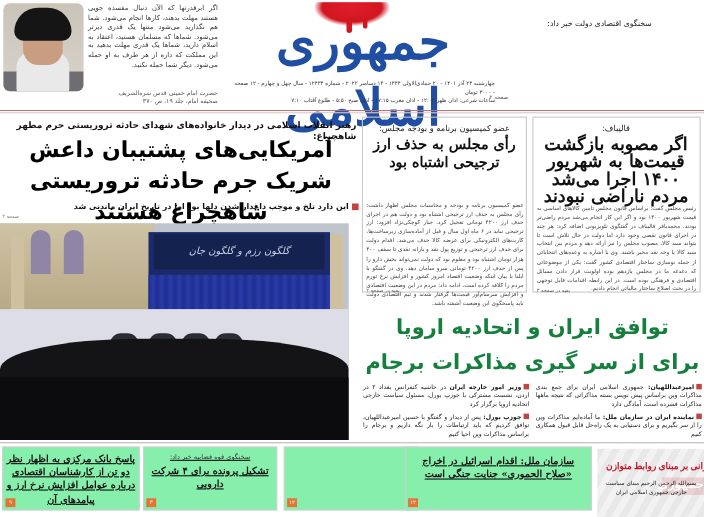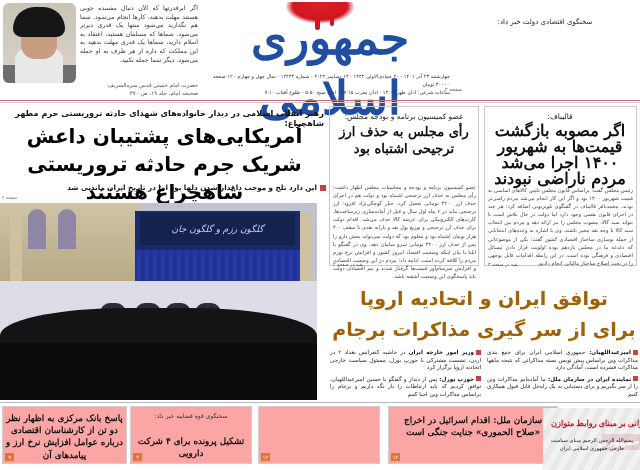--- a/index.html
+++ b/index.html
@@ -60,30 +60,30 @@
   .mid-cont { left: 333px; top: 262px; font-size: 4.6px; color:#555; }
 
   
   .right-box { left: 484px; top: 106px; width: 153px; height: 160px; border: 1px solid #c9c9c9; }
   .right-kicker { left: 485px; top: 112px; width: 150px; text-align:center; font-size: 7.5px; color:#222; }
   .right-head { left: 485px; top: 123px; width: 150px; text-align:center; font-family:"DejaVu Serif",serif; font-weight:bold; font-size: 16px; line-height: 16px; color:#111; }
   .right-body { left: 488px; top: 186px; width: 145px; font-size: 5.2px; line-height: 8.1px; text-align: justify; color:#444; }
   .right-cont { left: 488px; top: 262px; font-size: 4.6px; color:#555; }
 
   
-  .second-head { left: 330px; top: 283px; width: 308px; text-align:center; font-family:"DejaVu Sans",sans-serif; font-weight:bold; font-size: 19px; line-height: 31px; color:#a16207; }
+  .second-head { left: 330px; top: 283px; width: 308px; text-align:center; font-family:"DejaVu Sans",sans-serif; font-weight:bold; font-size: 19px; line-height: 31px; color:#15803d; }
   .bullets { left: 330px; top: 349px; width: 308px; display: grid; grid-template-columns: 1fr 1fr; column-gap: 6px; row-gap: 4px; }
   .bullet { font-size: 5.6px; line-height: 7.6px; color:#222; text-align: justify; }
   .bullet .sq { display:inline-block; width:5px; height:5px; background:#c0443f; margin-left:2px; vertical-align: -0.5px; }
   .bullet b { font-weight: bold; color:#111; }
 
   .bottom-rule { left: 0; top: 402px; width: 640px; height: 1px; background: #b9b9b9; }
 
   
-  .tbox { top: 406px; height: 58px; border: 1px solid #cfcfcf; background:#fca5a5; text-align:center; }
+  .tbox { top: 406px; height: 58px; border: 1px solid #cfcfcf; background:#86efac; text-align:center;text-decoration:underline; }
   .tbox .kick { font-size: 6px; color:#333; margin-top: 5px; }
   .tbox .hd { font-family:"DejaVu Serif",serif; font-weight:bold; font-size: 8.8px; line-height: 12.2px; color:#111; padding: 0 3px; }
   .tbox .pg { position:absolute; left: 2px; bottom: 2px; width: 9px; height: 8px; background:#e57333; color:#fff; font-size: 5px; line-height: 8px; text-align:center; }
 
   .editorial { left: 543px; top: 408px; width: 97px; height: 62px; background: repeating-linear-gradient(120deg,#e8e8e8 0,#e8e8e8 6px,#f2f2f2 6px,#f2f2f2 12px); }
   .editorial .ed-title { position:absolute; left:0; top:10px; width: 115px; text-align:right; font-family:Liberation Serif, serif; font-weight:bold; font-size: 8.2px; color:#c4182b; white-space: nowrap; }
   .editorial .ed-body { position:absolute; left:4px; top:28px; width: 90px; font-size: 5.2px; line-height: 8px; color:#222; text-align:center; }
   .editorial .ed-badge { position:absolute; right:0; top:26px; width: 38px; height:16px; background: rgba(200,60,70,0.18); color:#fff; font-weight:bold; font-size:10px; line-height:16px; text-align:center; }
 </style>
 </head>
@@ -172,27 +172,27 @@
 </div>
 
 <div class="abs bottom-rule"></div>
 
 <div class="abs tbox" style="left:2px;width:125px;">
   <div class="hd" style="margin-top:5px">پاسخ بانک مرکزی به اظهار نظر دو تن از کارشناسان اقتصادی درباره عوامل افزایش نرخ ارز و پیامدهای آن</div>
   <div class="pg">۹</div>
 </div>
 <div class="abs tbox" style="left:130px;width:122px;">
   <div class="kick">سخنگوی قوه قضاییه خبر داد:</div>
-  <div class="hd" style="margin-top:16px">تشکیل پرونده برای ۴ شرکت دارویی</div>
+  <div class="hd" style="margin-top:4px">تشکیل پرونده برای ۴ شرکت دارویی</div>
   <div class="pg">۳</div>
 </div>
 <div class="abs tbox" style="left:258px;width:122px;">
   <div class="pg">۱۲</div>
 </div>
-<div class="abs tbox" style="left:388px;width:170px;">
+<div class="abs tbox" style="left:368px;width:170px;">
   <div class="hd" style="margin-top:7px">سازمان ملل: اقدام اسرائیل در اخراج «صلاح الحموری» جنایت جنگی است</div>
   <div class="pg">۱۲</div>
 </div>
 
 <div class="abs editorial">
   <div class="ed-title">حکمرانی بر مبنای روابط متوازن</div>
   <div class="ed-badge">جمهوری</div>
   <div class="ed-body">بسم‌الله الرحمن الرحیم
 مبنای سیاست خارجی جمهوری اسلامی ایران</div>
 </div>

